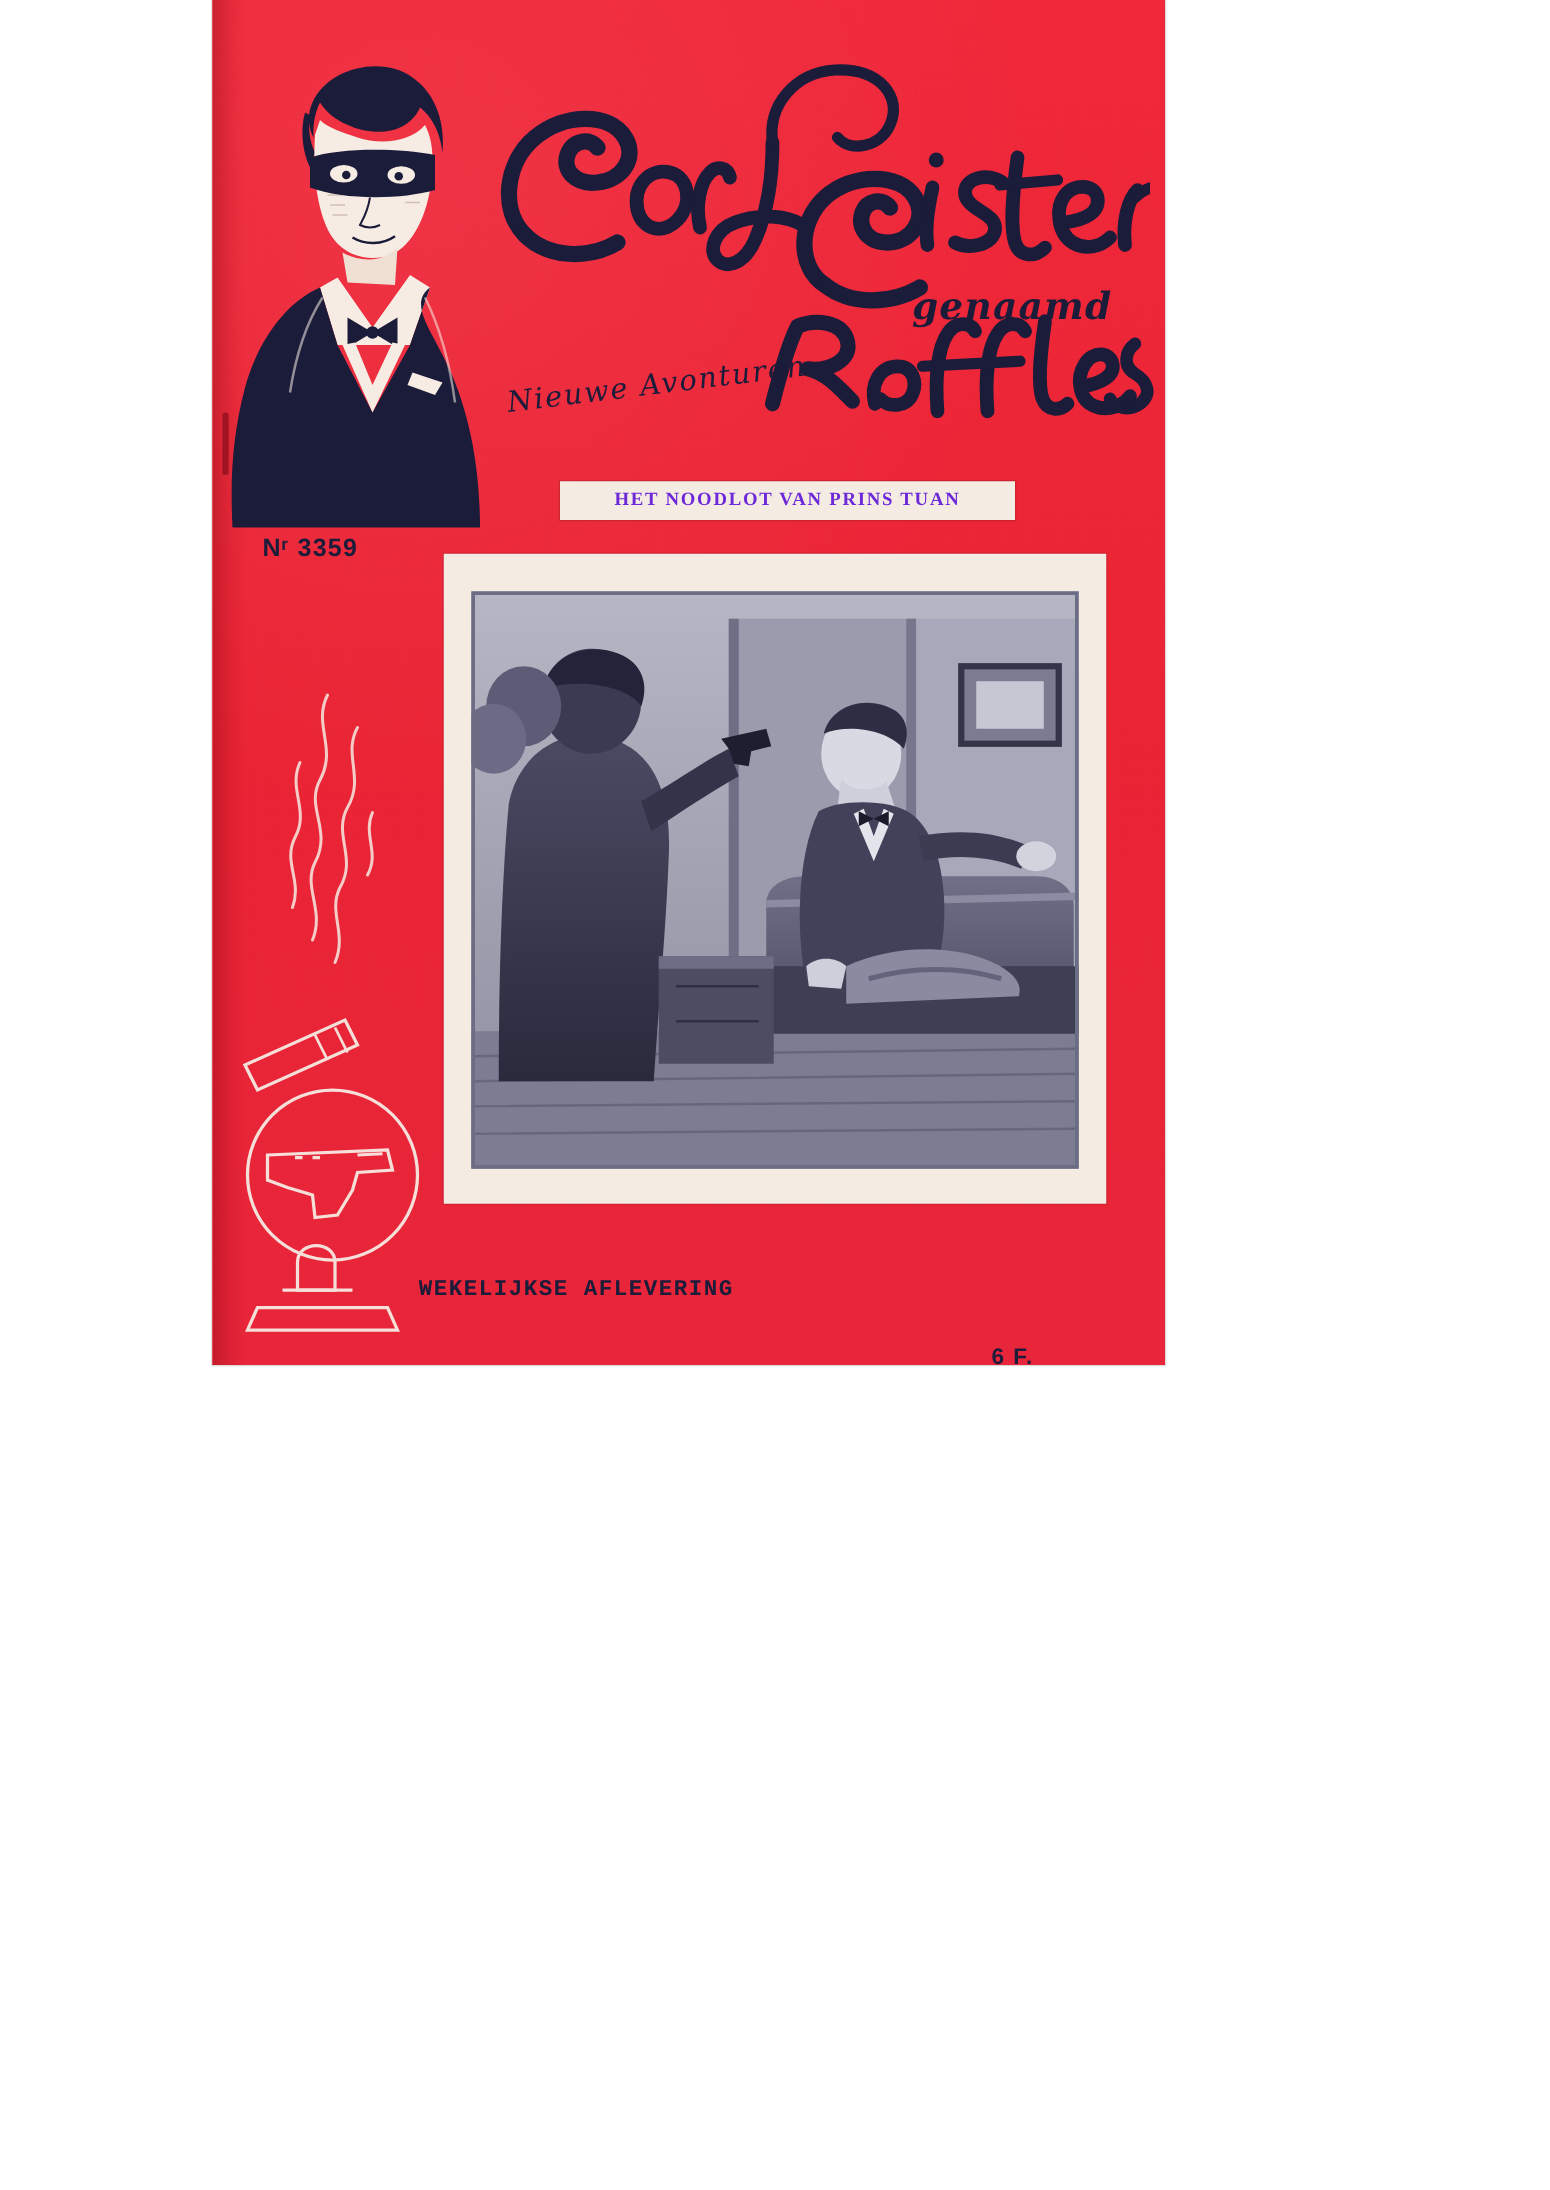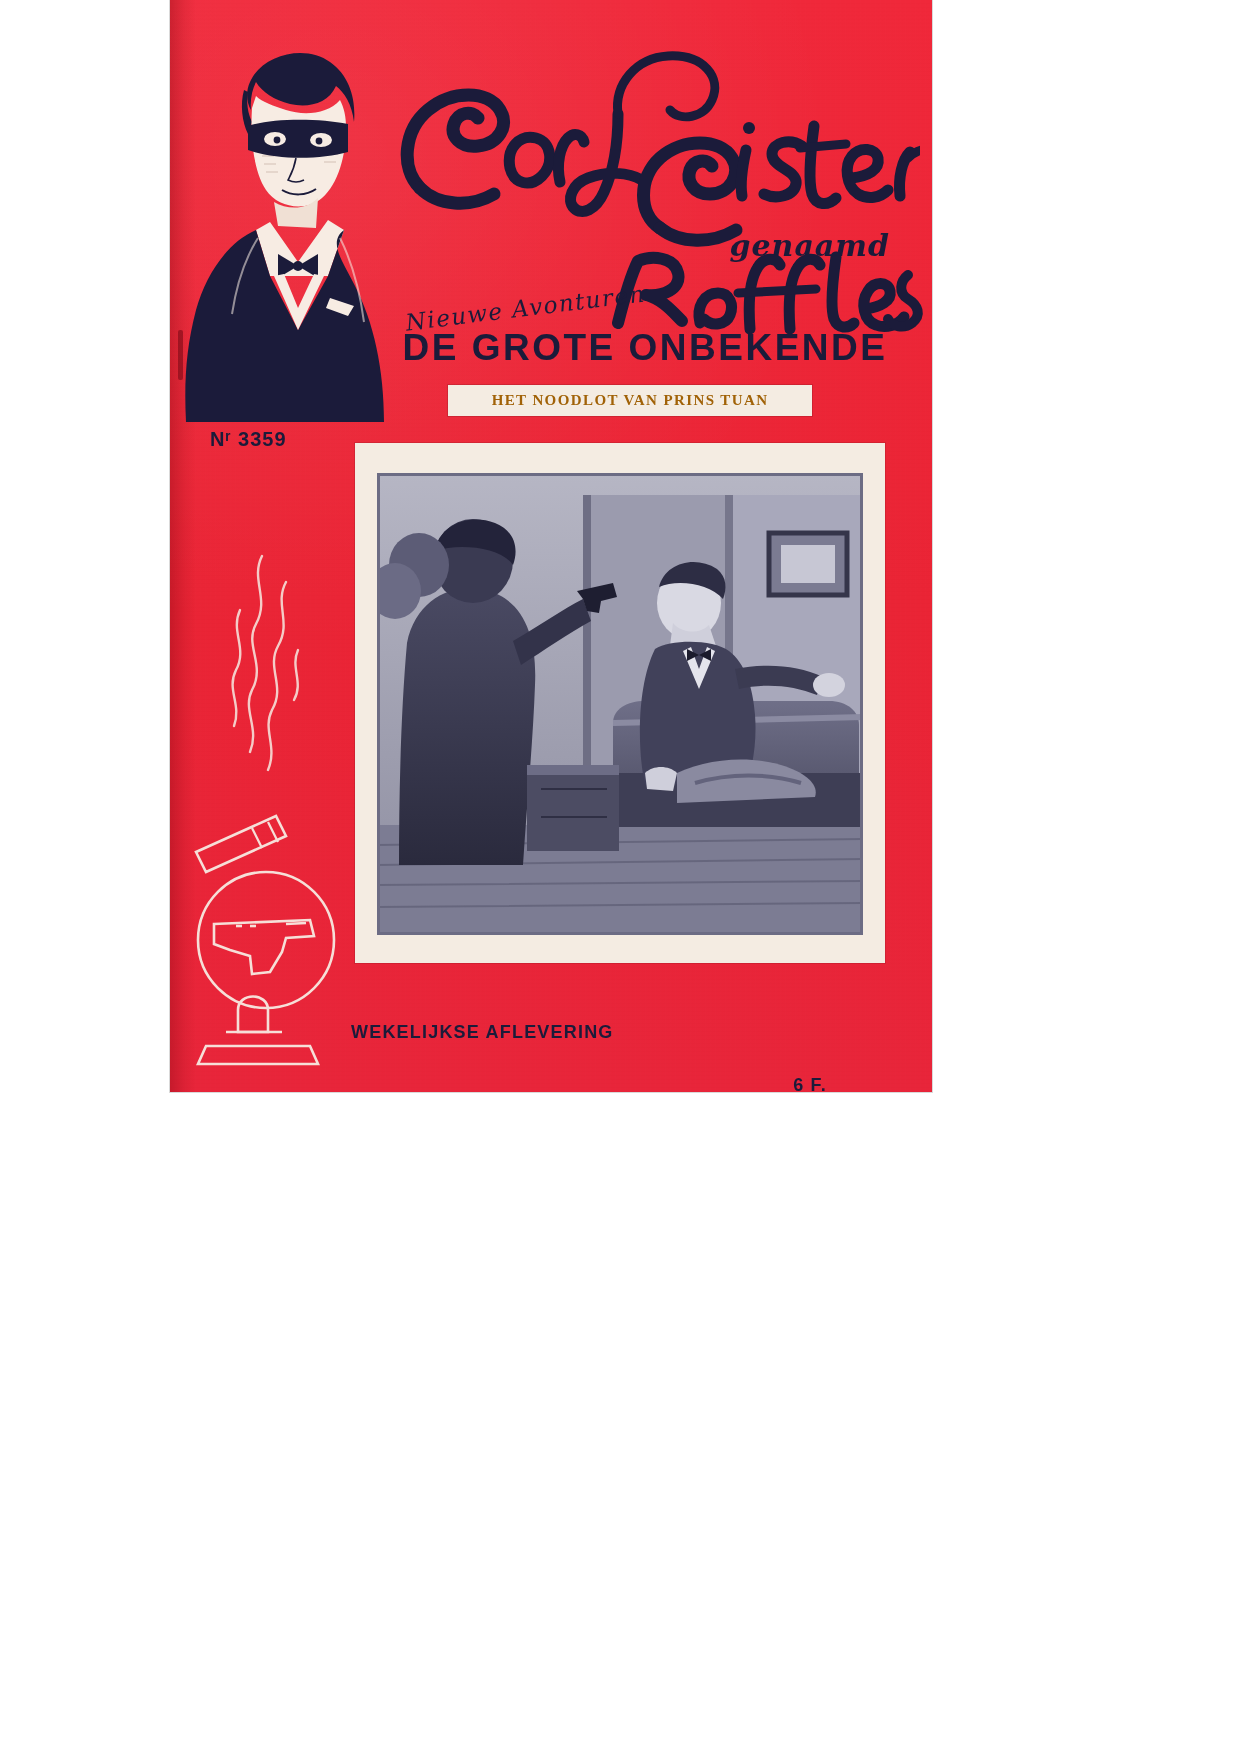--- a/index.html
+++ b/index.html
@@ -130,21 +130,21 @@
     display: flex;
     align-items: center;
     justify-content: center;
     box-shadow: 0 0 0 1px rgba(0,0,0,0.12);
   }
   #subtitle-text {
     font-family: "Liberation Serif", serif;
     font-weight: 700;
     font-size: 15px;
     letter-spacing: 1.4px;
-    color: #a16207;
+    color: #6d28d9;
     white-space: nowrap;
   }
 
   #issue-number {
     position: absolute;
     left: 40px;
     top: 428px;
     font-family: "Liberation Sans", sans-serif;
     font-weight: 700;
     font-size: 20px;
@@ -172,26 +172,25 @@
     background: #8e8fa6;
     overflow: hidden;
   }
   #illus-inner svg { display: block; }
 
   
   #weekly {
     position: absolute;
     left: 165px;
     top: 1022px;
-    font-family: Liberation Sans, sans-serif;
+    font-family: Liberation Mono, monospace;
     font-weight: 700;
     font-size: 18px;
     letter-spacing: 1.2px;
     color: #1b1b3a;
-    margin-left: 16px;
   }
   #price {
     position: absolute;
     right: 105px;
     top: 1075px;
     font-family: "Liberation Sans", sans-serif;
     font-weight: 700;
     font-size: 18px;
     letter-spacing: 1.2px;
     color: #1b1b3a;
@@ -297,21 +296,20 @@
         <path d="M138 48 L216 44" stroke-width="9"></path>
         <path d="M236 12 C232 40 230 62 234 74 C238 84 248 84 254 78" stroke-width="11"></path>
         <path d="M266 64 C280 62 292 56 290 46 C288 36 274 36 268 46 C260 58 264 76 276 80 C286 84 298 80 304 72" stroke-width="11"></path>
         <path d="M308 30 C300 36 298 48 308 54 C318 60 322 70 312 78 C304 84 292 82 288 74" stroke-width="10"></path>
       </g>
     </svg>
   </div>
 
   <div id="nieuwe">Nieuwe Avonturen</div>
 
-  <div id="de-grote">DE GROTE ONBEKENDE</div>
 
   <div id="subtitle-box">
     <span id="subtitle-text">HET NOODLOT VAN PRINS TUAN</span>
   </div>
 
   <div id="issue-number">Nʳ  3359</div>
 
   <div id="illus-frame">
     <div id="illus-inner">
       <svg viewBox="0 0 486 462" width="486" height="462" aria-hidden="true">

